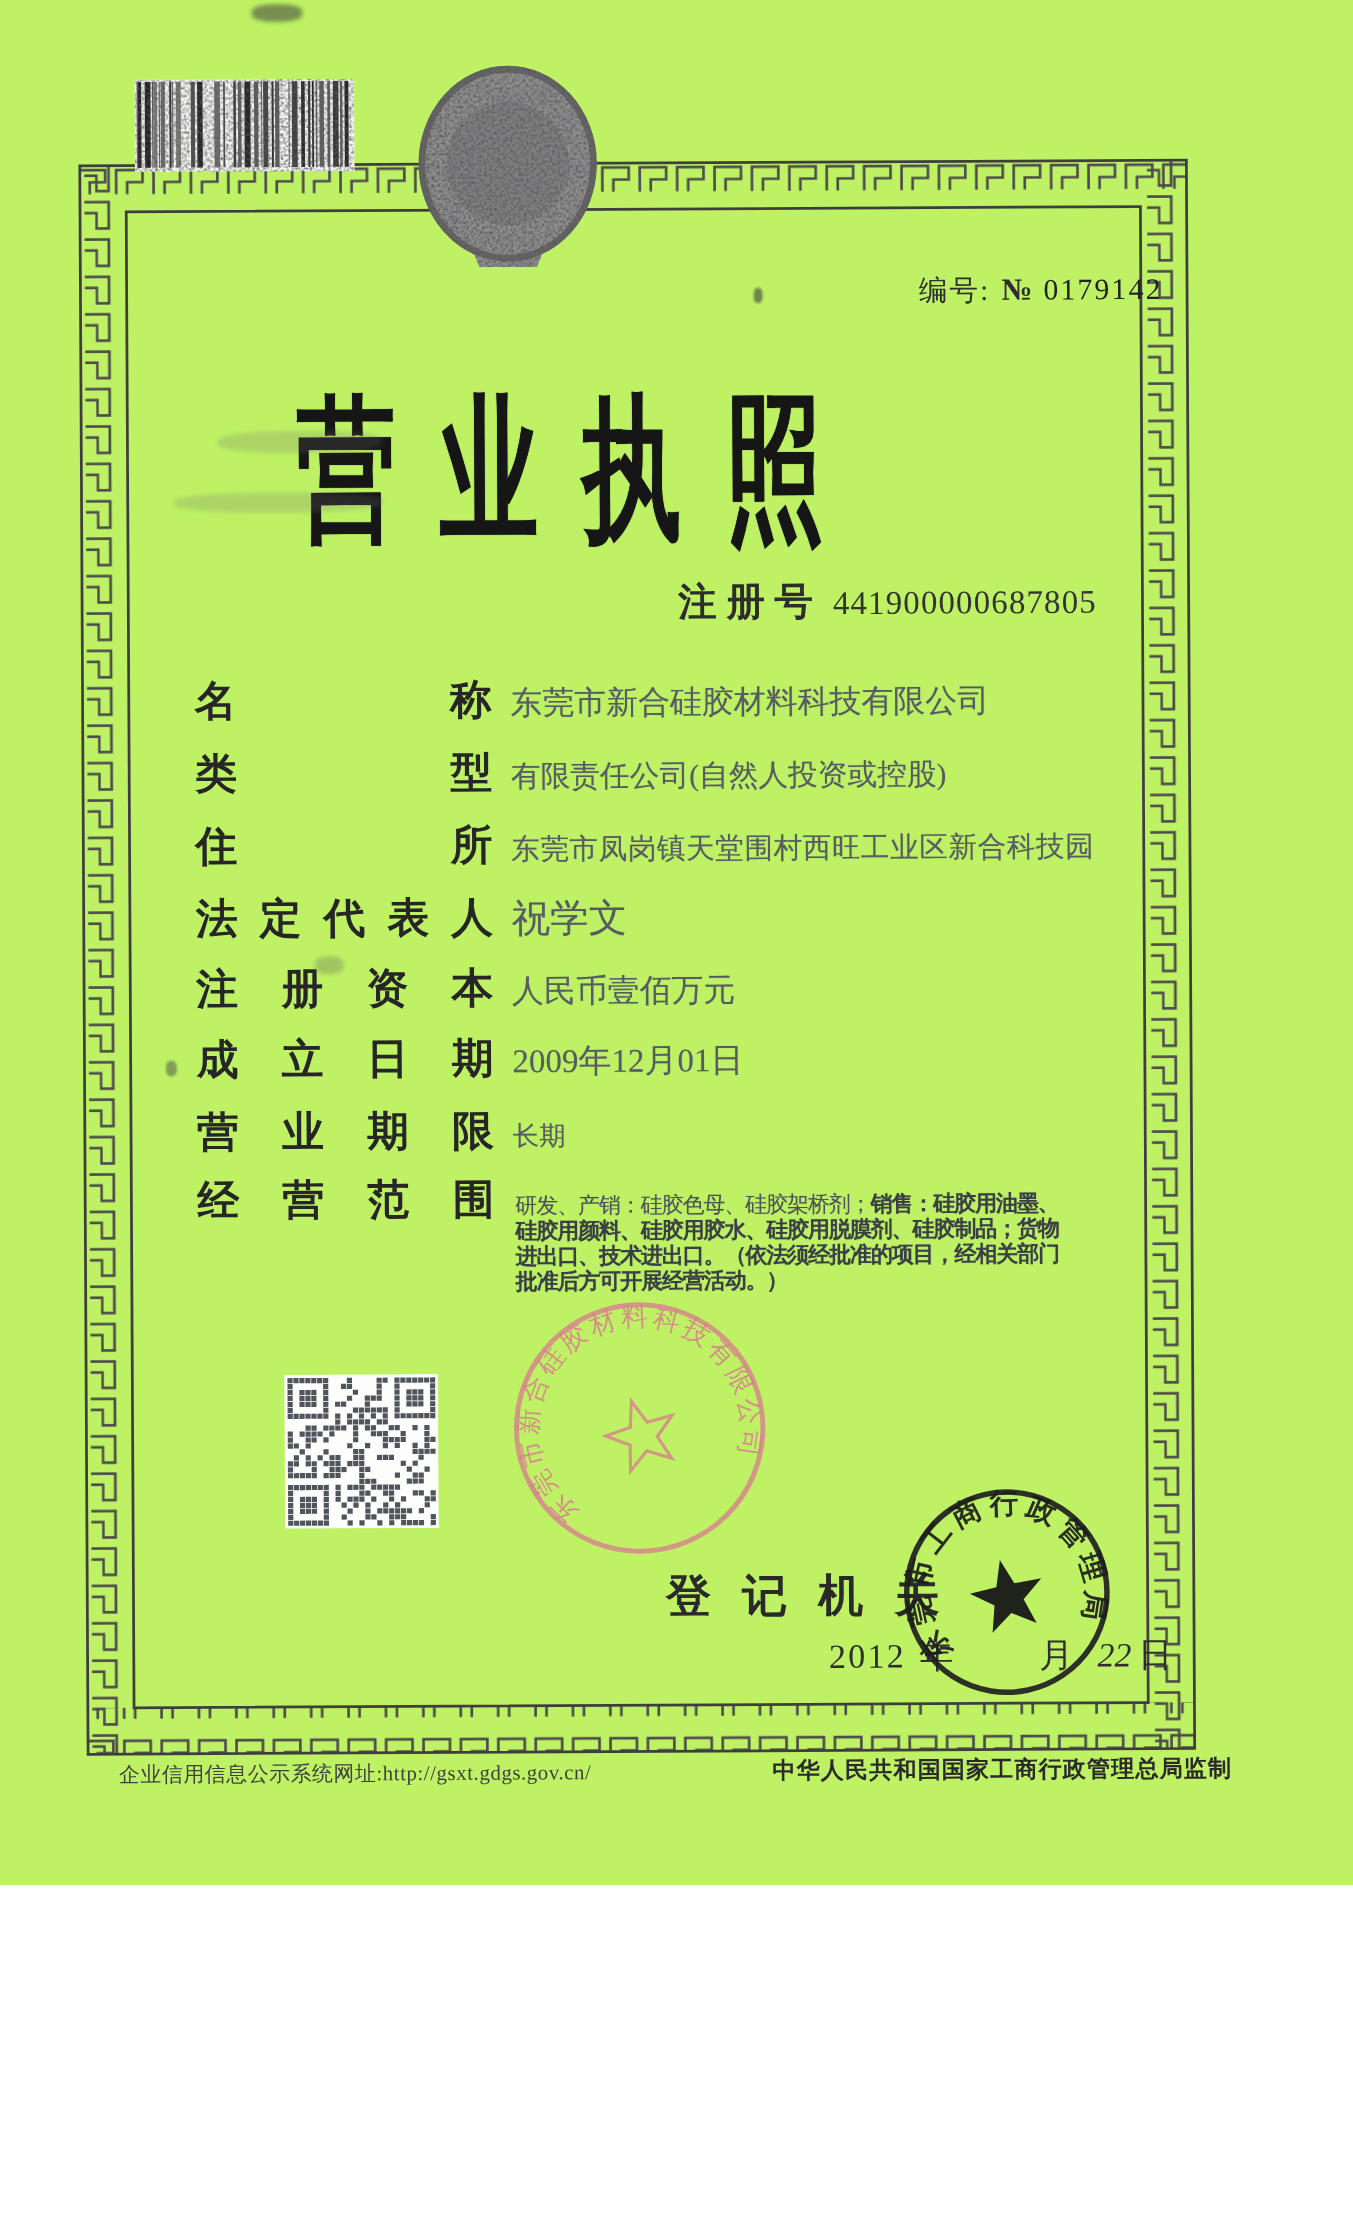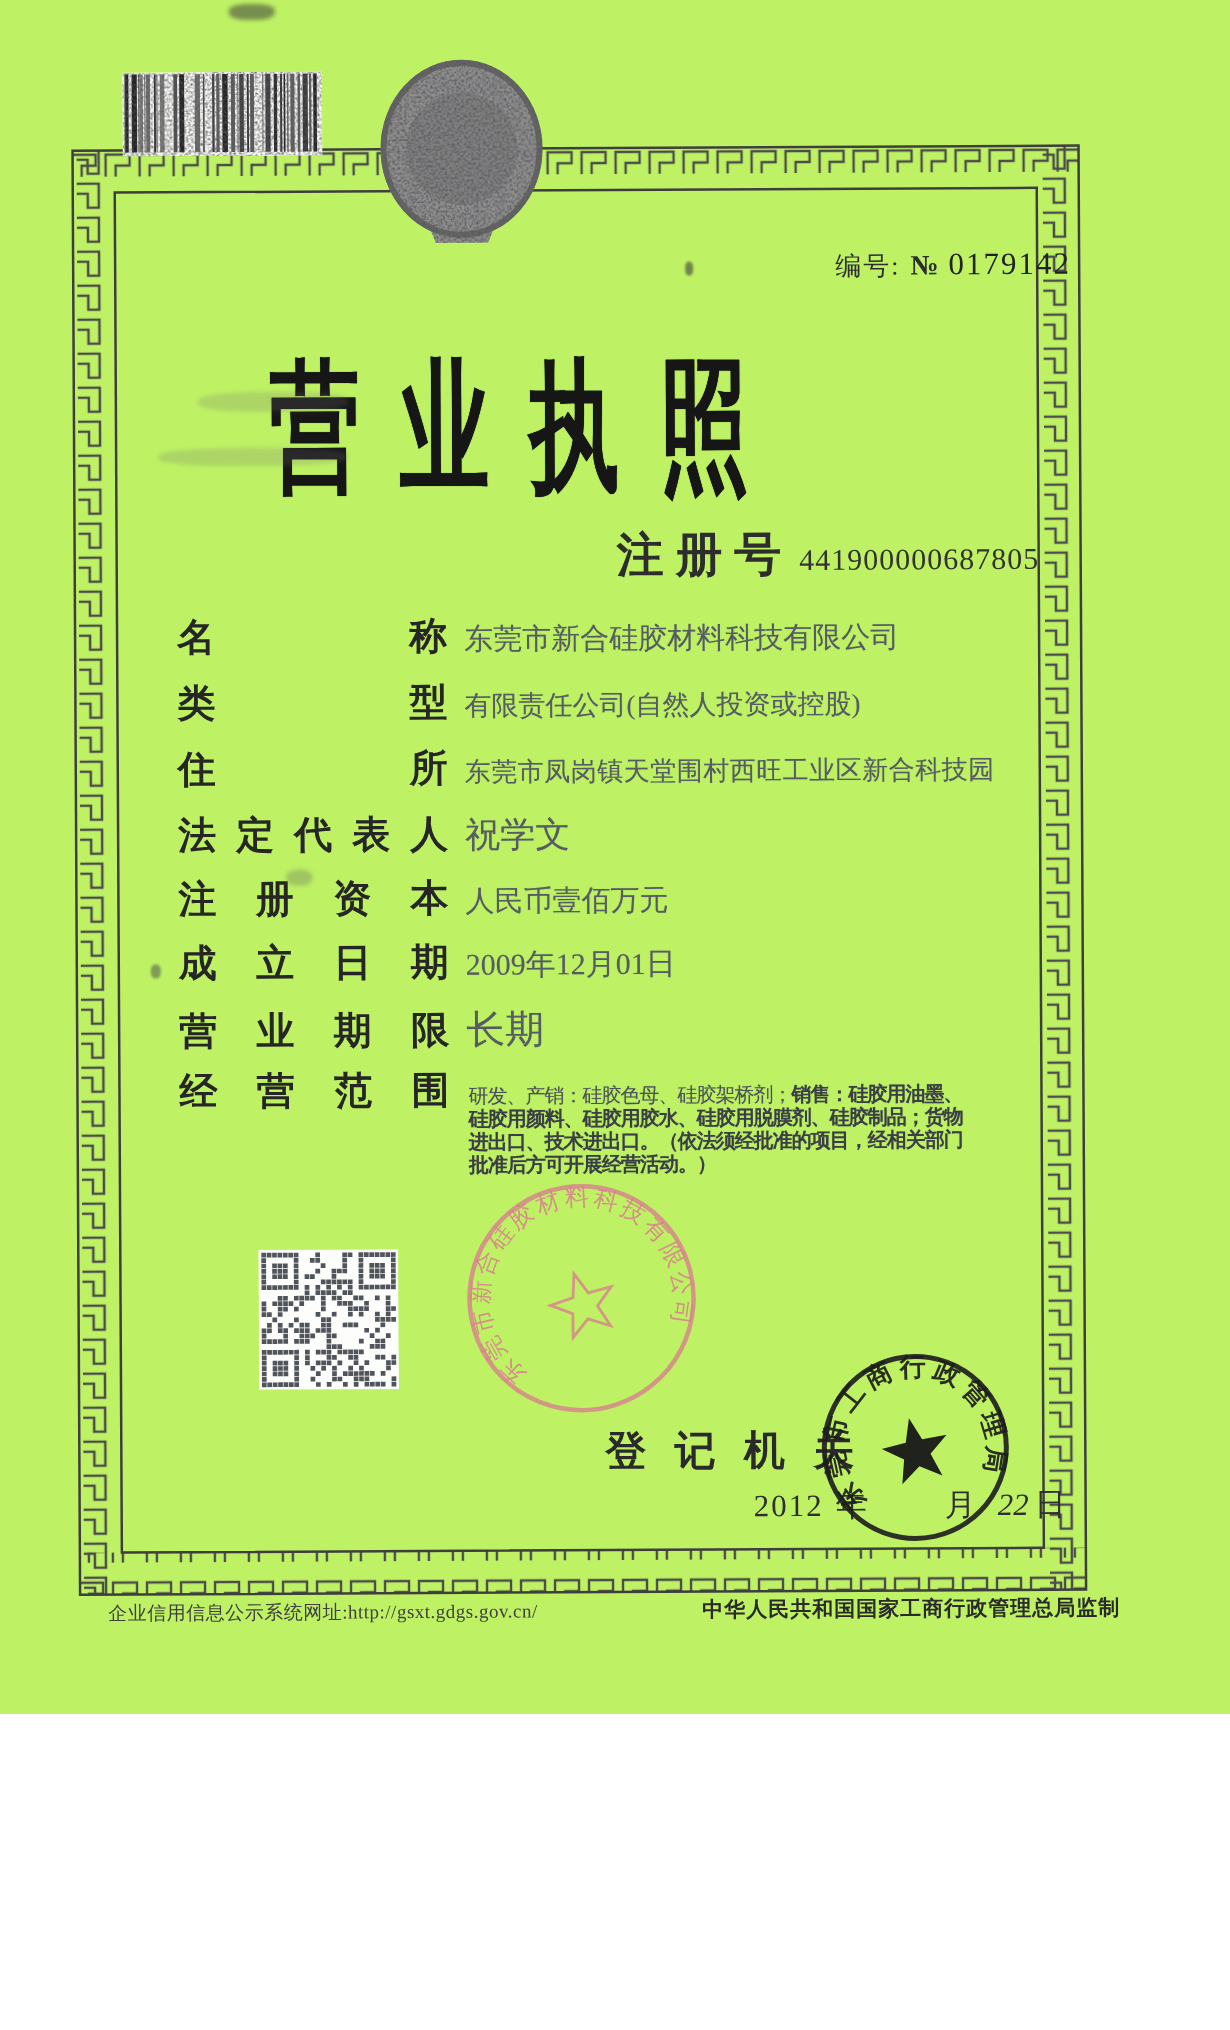--- a/index.html
+++ b/index.html
@@ -4,43 +4,43 @@
 <style>
   html,body{margin:0;padding:0;background:#ffffff;}
   body{font-family:"Liberation Serif","DejaVu Serif",serif;}
   #scan{position:relative;width:1230px;height:1714px;background:#bef264;overflow:hidden;}
   #tilt{position:absolute;left:0;top:0;width:1230px;height:2030px;transform:rotate(-0.3deg);transform-origin:50% 40%;}
   .abs{position:absolute;}
   
   #serial-line{left:838px;top:248px;display:flex;align-items:baseline;gap:10px;color:#2e2e2e;}
   #serial-line .lab{font-size:26px;letter-spacing:2px;}
   #serial-line .nomark{font-size:28px;font-weight:700;}
-  #serial-line .num{font-size:31px;letter-spacing:2px;color:#222;}
+  #serial-line .num{font-size:27px;letter-spacing:2px;color:#222;}
   
   #title{left:272px;top:332px;font-size:142px;font-weight:900;color:#161616;
          letter-spacing:64px;white-space:nowrap;transform:scaleX(0.63);transform-origin:left top;
          text-shadow:0 0 1px #000;}
   
   #reg-line{left:618px;top:524px;display:flex;align-items:baseline;color:#2d2d2d;}
-  #reg-line .lab{font-size:47px;font-weight:700;font-family:Liberation Serif, serif;}
+  #reg-line .lab{font-size:35px;font-weight:700;font-family:Liberation Serif, serif;}
   #reg-line .num{font-size:30px;margin-left:18px;letter-spacing:1px;color:#333;}
   
   .row{position:absolute;left:178px;display:flex;align-items:baseline;width:880px;}
   .flabel{width:270px;font-size:38px;font-weight:700;color:#262626;
           text-align:justify;text-align-last:justify;flex:none;}
   .fvalue{margin-left:17px;color:#565c63;text-shadow:0 0 1px rgba(86,92,99,.35);}
   .r0{top:610px;} .r1{top:676px;} .r2{top:742px;} .r3{top:808px;}
   .r4{top:872px;} .r5{top:936px;} .r6{top:1002px;} .r7{top:1064px;align-items:baseline;}
   .r0 .fvalue{font-size:29px;}
   .r1 .fvalue{font-size:27px;}
   .r2 .fvalue{font-size:26px;letter-spacing:0.5px;}
   .r3 .fvalue{font-size:35px;}
   .r4 .fvalue{font-size:29px;}
   .r5 .fvalue{font-size:30px;}
-  .r6 .fvalue{font-size:39px;}
+  .r6 .fvalue{font-size:24px;}
   .scope{margin-left:19px;width:502px;font-size:20px;line-height:23px;
          letter-spacing:-1px;color:#4c5258;text-shadow:0 0 1px rgba(80,86,92,.35);}
   .scope .bold{font-weight:700;color:#3a3f45;}
   
   #issuer{left:602px;top:1424px;font-size:41px;font-weight:700;letter-spacing:9px;color:#2a2a2a;white-space:nowrap;}
   #date-line{left:750px;top:1486px;font-size:31px;color:#2f2f2f;display:flex;align-items:baseline;white-space:nowrap;}
   #date-line .y{letter-spacing:2px;}
   #date-line .u1{margin-left:12px;}
   #date-line .u2{margin-left:78px;}
   #date-line .d{margin-left:22px;font-style:italic;}

